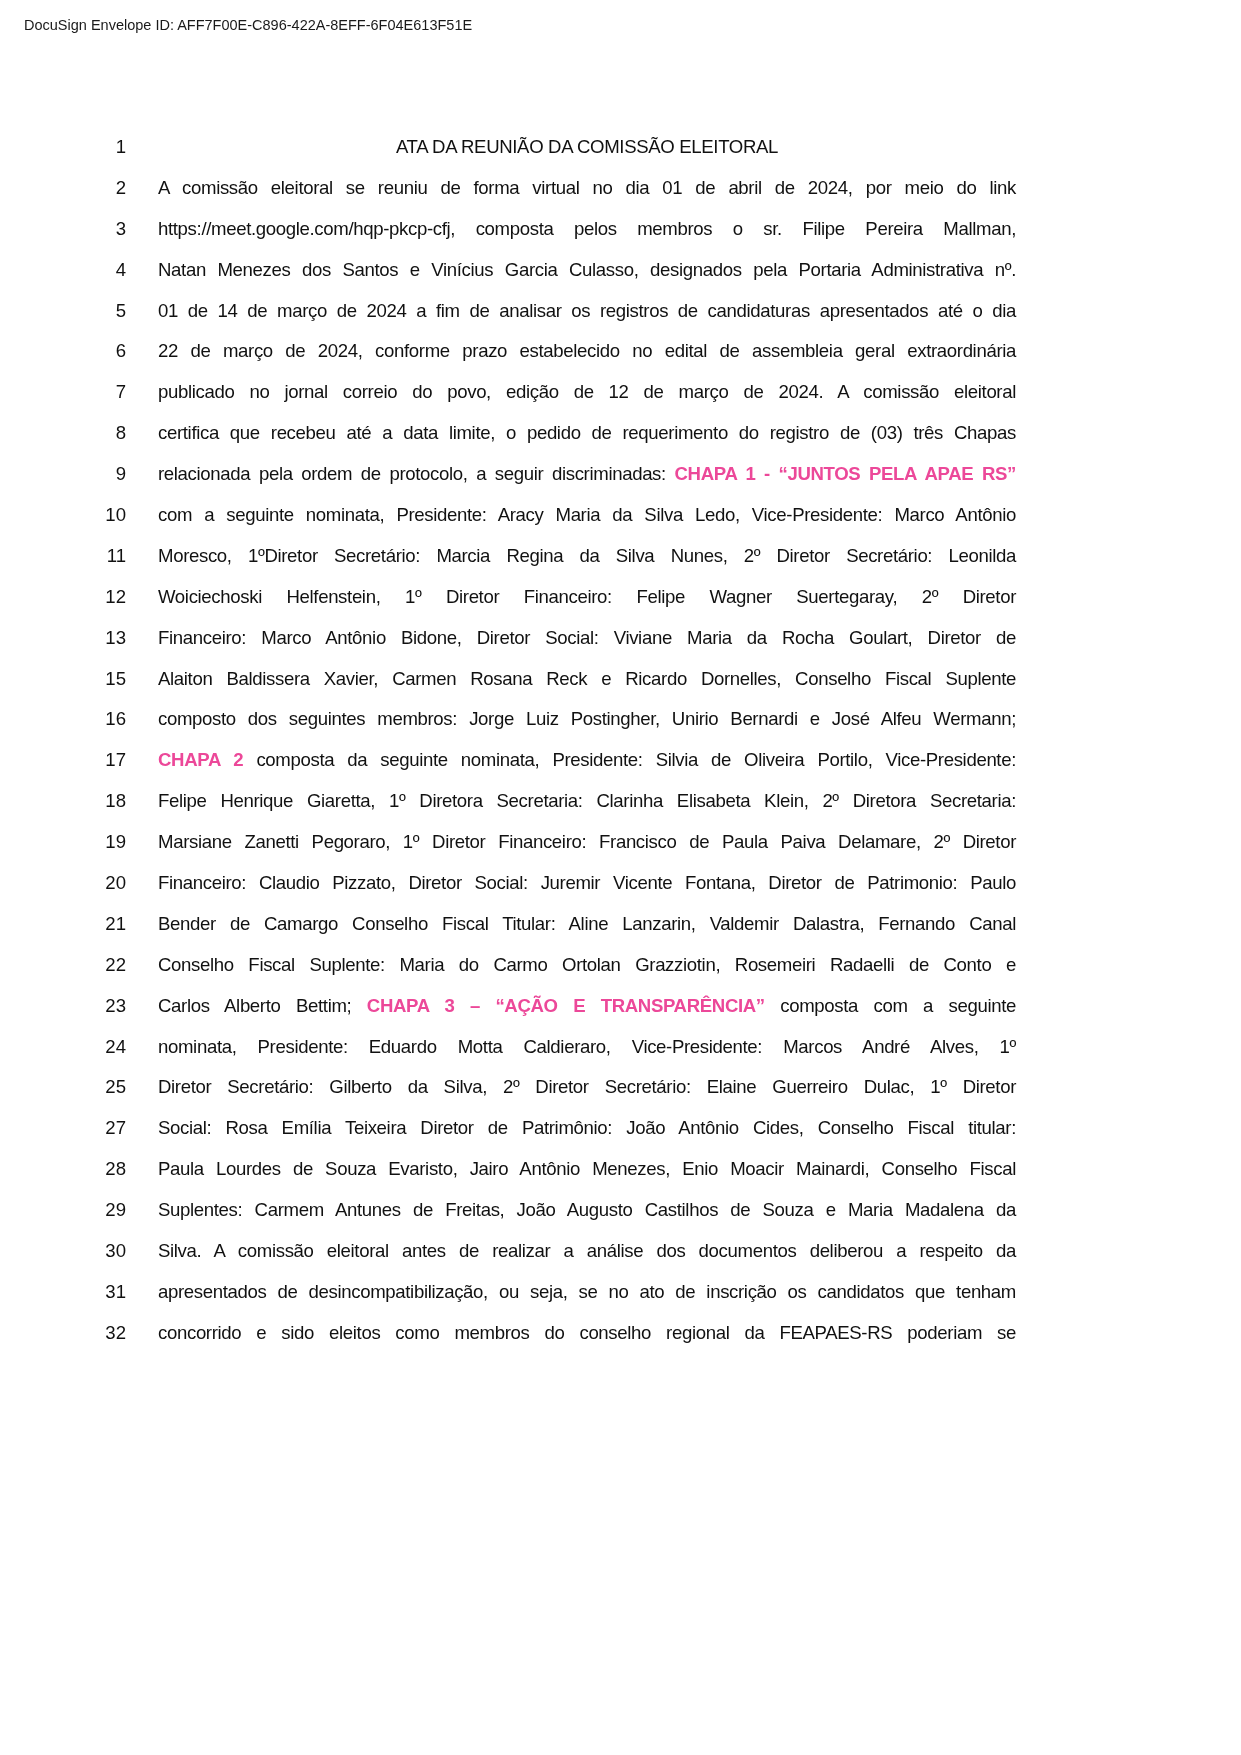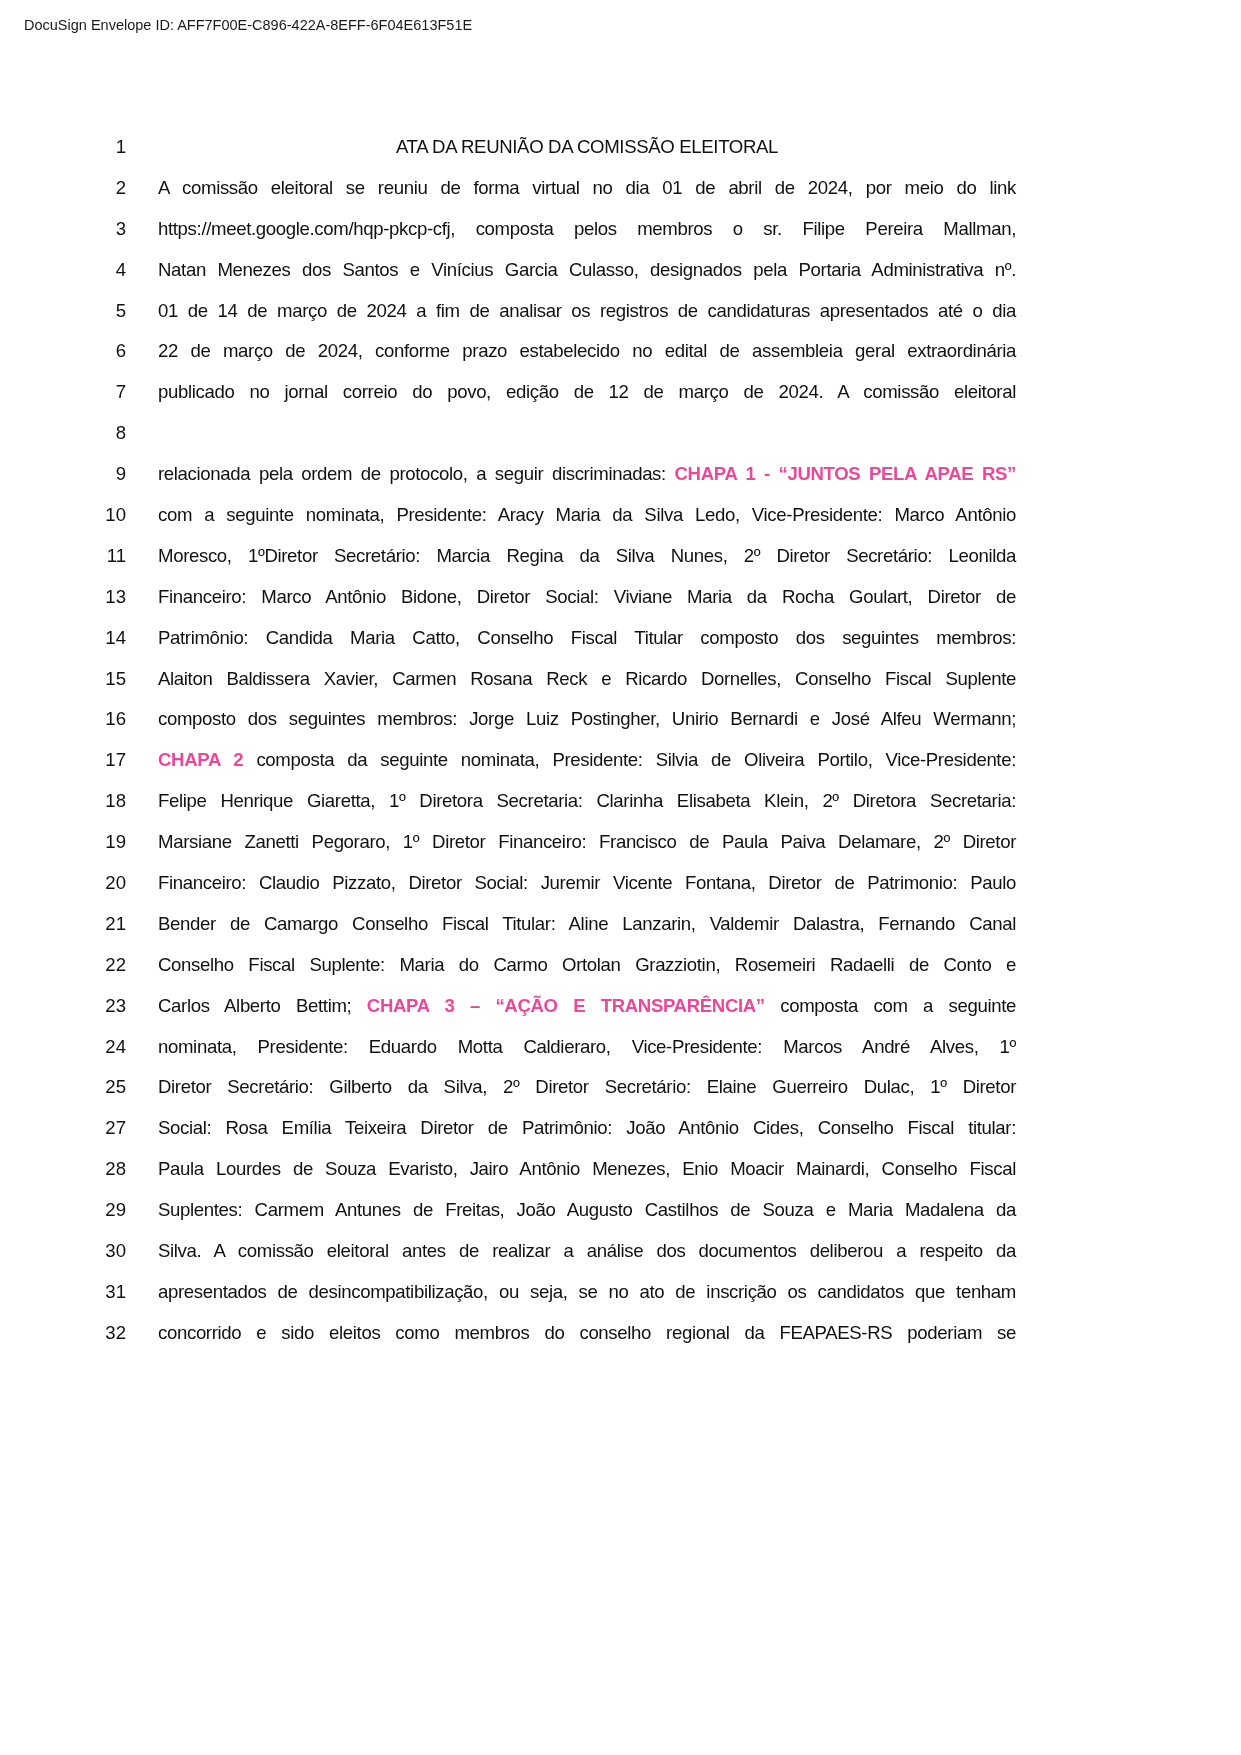--- a/index.html
+++ b/index.html
@@ -94,40 +94,41 @@
     <div class="doc-line">
       <span class="line-number">6</span>
       <span class="line-text"><span>22 de março de 2024, conforme prazo estabelecido no edital de assembleia geral extraordinária</span></span>
     </div>
     <div class="doc-line">
       <span class="line-number">7</span>
       <span class="line-text"><span>publicado no jornal correio do povo, edição de 12 de março de 2024. A comissão eleitoral</span></span>
     </div>
     <div class="doc-line">
       <span class="line-number">8</span>
+      <span class="line-text"><span>certifica que recebeu até a data limite, o pedido de requerimento do registro de (03) três Chapas</span></span>
     </div>
     <div class="doc-line">
       <span class="line-number">9</span>
       <span class="line-text"><span>relacionada pela ordem de protocolo, a seguir discriminadas: </span><span class="seg-bold">CHAPA 1 - “JUNTOS PELA APAE RS”</span></span>
     </div>
     <div class="doc-line">
       <span class="line-number">10</span>
       <span class="line-text"><span>com a seguinte nominata, Presidente: Aracy Maria da Silva Ledo, Vice-Presidente: Marco Antônio</span></span>
     </div>
     <div class="doc-line">
       <span class="line-number">11</span>
       <span class="line-text"><span>Moresco, 1ºDiretor Secretário: Marcia Regina da Silva Nunes, 2º Diretor Secretário: Leonilda</span></span>
     </div>
     <div class="doc-line">
+      <span class="line-number">12</span>
+      <span class="line-text"><span>Woiciechoski Helfenstein, 1º Diretor Financeiro: Felipe Wagner Suertegaray, 2º Diretor</span></span>
+    </div>
+    <div class="doc-line">
       <span class="line-number">13</span>
       <span class="line-text"><span>Financeiro: Marco Antônio Bidone, Diretor Social: Viviane Maria da Rocha Goulart, Diretor de</span></span>
-    </div>
-    <div class="doc-line">
-      <span class="line-number">14</span>
-      <span class="line-text"><span>Patrimônio: Candida Maria Catto, Conselho Fiscal Titular composto dos seguintes membros:</span></span>
     </div>
     <div class="doc-line">
       <span class="line-number">15</span>
       <span class="line-text"><span>Alaiton Baldissera Xavier, Carmen Rosana Reck e Ricardo Dornelles, Conselho Fiscal Suplente</span></span>
     </div>
     <div class="doc-line">
       <span class="line-number">16</span>
       <span class="line-text"><span>composto dos seguintes membros: Jorge Luiz Postingher, Unirio Bernardi e José Alfeu Wermann;</span></span>
     </div>
     <div class="doc-line">

